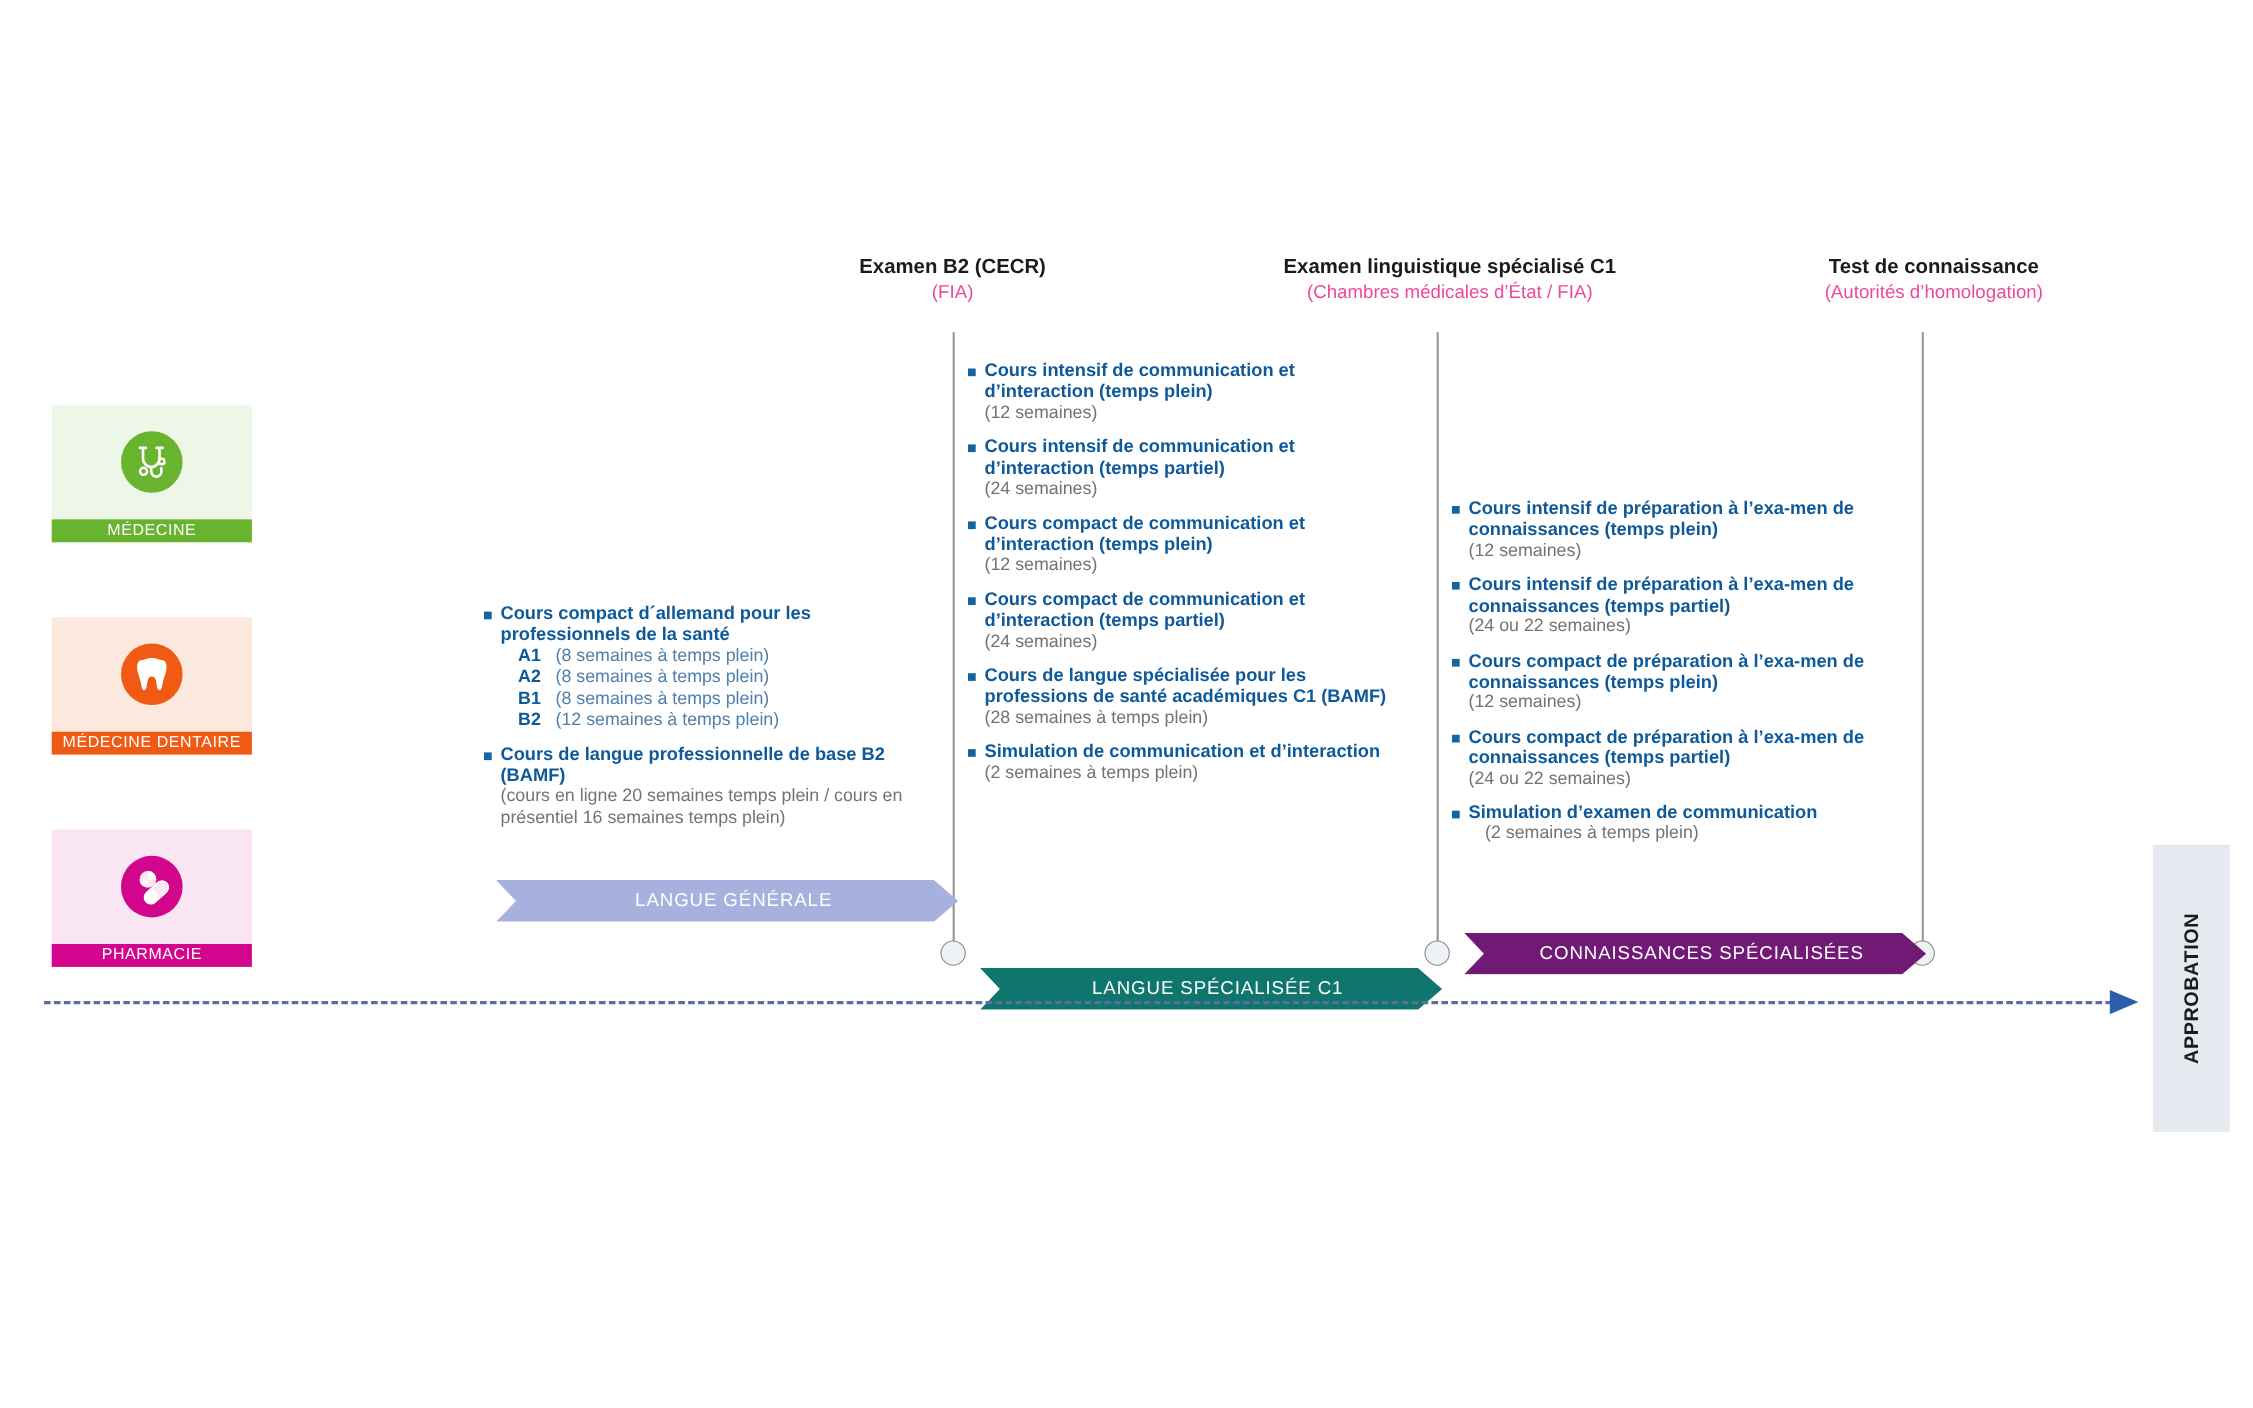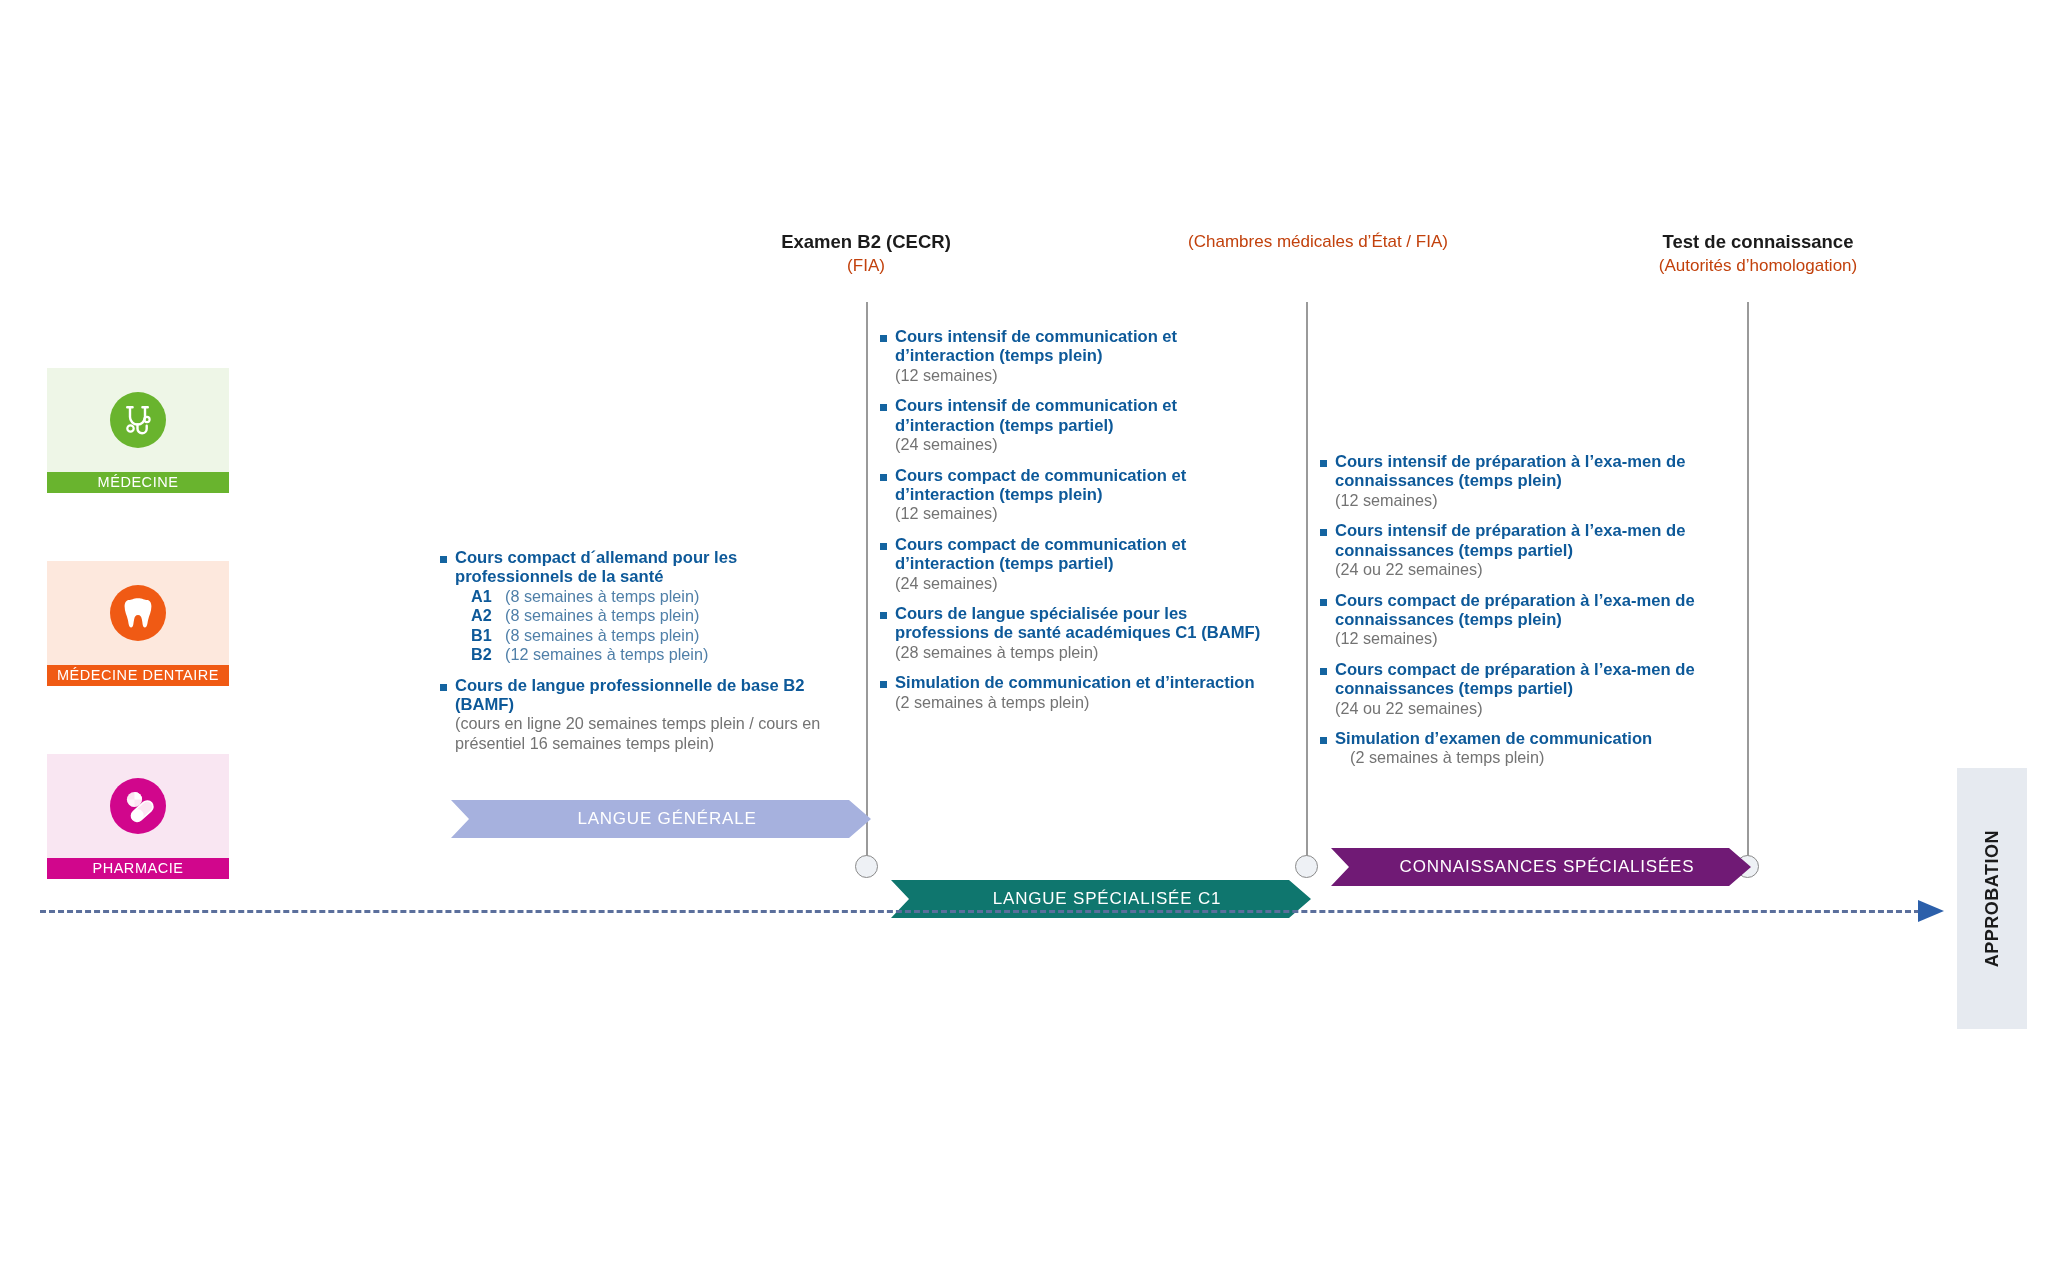--- a/index.html
+++ b/index.html
@@ -14,21 +14,21 @@
   .disc-card{position:absolute;left:47px;width:182px;height:125px;}
   .disc-body{position:relative;width:100%;height:104px;display:flex;align-items:center;justify-content:center;}
   .disc-label{height:21px;line-height:21px;text-align:center;color:#ffffff;
      font-size:14.5px;letter-spacing:.55px;font-weight:400;white-space:nowrap;}
   .disc-circle{width:56px;height:56px;border-radius:50%;display:flex;align-items:center;justify-content:center;}
   .disc-circle svg{display:block;}
 
   
   .col-head{position:absolute;text-align:center;}
   .col-head .t1{font-size:18.5px;font-weight:700;color:#1b1b1b;white-space:nowrap;line-height:24px;}
-  .col-head .t2{font-size:17px;font-weight:400;color:#c2410c;white-space:nowrap;line-height:23px;}
+  .col-head .t2{font-size:17px;font-weight:400;color:#ec4899;white-space:nowrap;line-height:23px;}
 
   
   .mline{position:absolute;width:1.6px;background:#9a9a9a;}
   .mcirc{position:absolute;width:23px;height:23px;border-radius:50%;
      background:#eef1f5;border:1.6px solid #8a8a8a;box-sizing:border-box;}
 
   
   .txtcol{position:absolute;}
   .bullet-item{position:relative;padding-left:15px;margin-bottom:11px;}
   .bullet-item:before{content:"";position:absolute;left:0;top:8px;width:7px;height:7px;background:#1464a0;}
@@ -105,20 +105,21 @@
       </div>
     </div>
     <div class="disc-label" style="background:#d1068c;">PHARMACIE</div>
   </div>
 
   <div class="col-head" style="left:616px;top:230px;width:500px;">
     <div class="t1">Examen B2 (CECR)</div>
     <div class="t2">(FIA)</div>
   </div>
   <div class="col-head" style="left:1018px;top:230px;width:600px;">
+    <div class="t1">Examen linguistique spécialisé C1</div>
     <div class="t2">(Chambres médicales d’État / FIA)</div>
   </div>
   <div class="col-head" style="left:1458px;top:230px;width:600px;">
     <div class="t1">Test de connaissance</div>
     <div class="t2">(Autorités d’homologation)</div>
   </div>
 
   <div class="mline" style="left:866px;top:302px;height:560px;"></div>
   <div class="mcirc" style="left:855px;top:855px;"></div>
 

